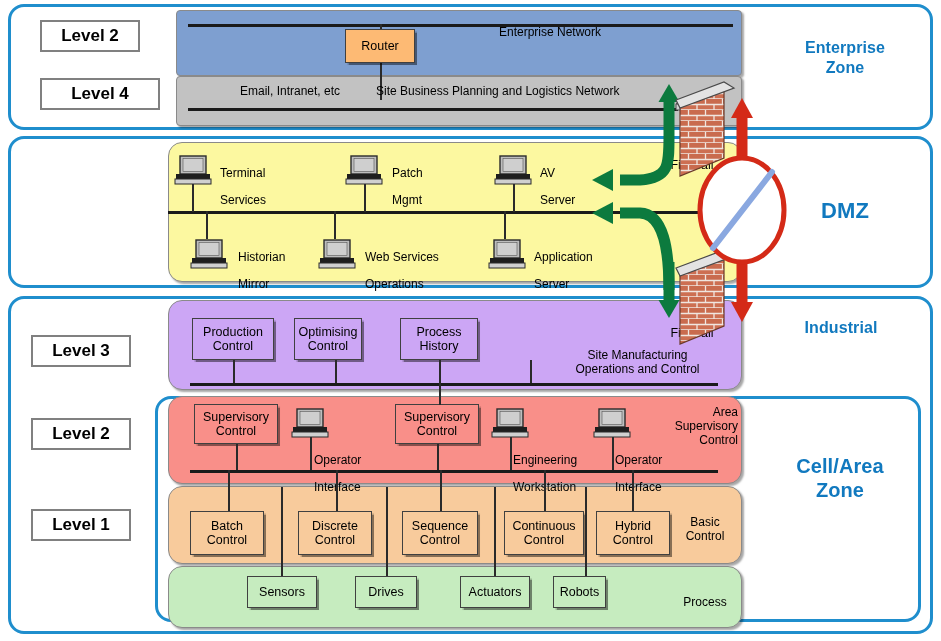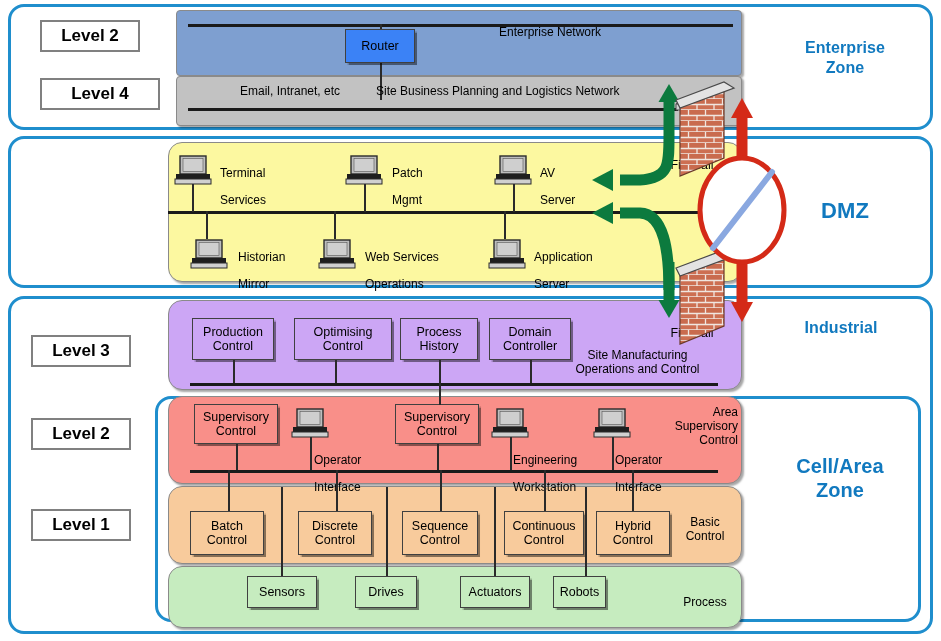--- a/index.html
+++ b/index.html
@@ -41,21 +41,21 @@
     display:flex; align-items:center; justify-content:center;
   }
 
   
   .node{
     position:absolute; border:1px solid #404040; background:transparent;
     display:flex; align-items:center; justify-content:center;
     text-align:center; font-size:12.5px; color:#000; line-height:1.12;
     box-shadow:1.5px 1.5px 1px rgba(0,0,0,.45);
   }
-  .node.white{ background:#3b82f6;text-align:right; }
+  .node.white{ background:#fdba74;text-align:right; }
 
   
   .cap{
     position:absolute; font-size:12px; color:#000; line-height:1.15;
     text-align:center; white-space:pre-line;
   }
   .cap.l{ text-align:left; }
   .cap.r{ text-align:right; }
 
   
@@ -208,36 +208,32 @@
     <div>Application</div>
     <div>Server</div>
   </div>
 
   <div class="node" style="left:192px; top:318px; width:82px; height:42px; flex-direction:column;">
     <span>Production</span>
     <span>Control</span>
   </div>
   <div class="vline" style="left:233px; top:360px; height:24px;"></div>
 
-  <div class="node" style="left:294px; top:318px; width:98px; height:42px; flex-direction:column;">
+  <div class="node" style="left:294px; top:318px; width:68px; height:42px; flex-direction:column;">
     <span>Optimising</span>
     <span>Control</span>
   </div>
   <div class="vline" style="left:335px; top:360px; height:24px;"></div>
 
   <div class="node" style="left:400px; top:318px; width:78px; height:42px; flex-direction:column;">
     <span>Process</span>
     <span>History</span>
   </div>
   <div class="vline" style="left:439px; top:360px; height:24px;"></div>
 
-  <div class="node" style="left:489px; top:318px; width:82px; height:42px; flex-direction:column;">
-    <span>Domain</span>
-    <span>Controller</span>
-  </div>
   <div class="vline" style="left:530px; top:360px; height:24px;"></div>
 
   <div class="cap" style="left:555px; top:349px; width:165px;">Site Manufacturing
 Operations and Control</div>
 
   <div class="hbus" style="left:190px; top:383px; width:528px;"></div>
 
   <div class="node" style="left:194px; top:404px; width:84px; height:40px; flex-direction:column;">
     <span>Supervisory</span>
     <span>Control</span>

